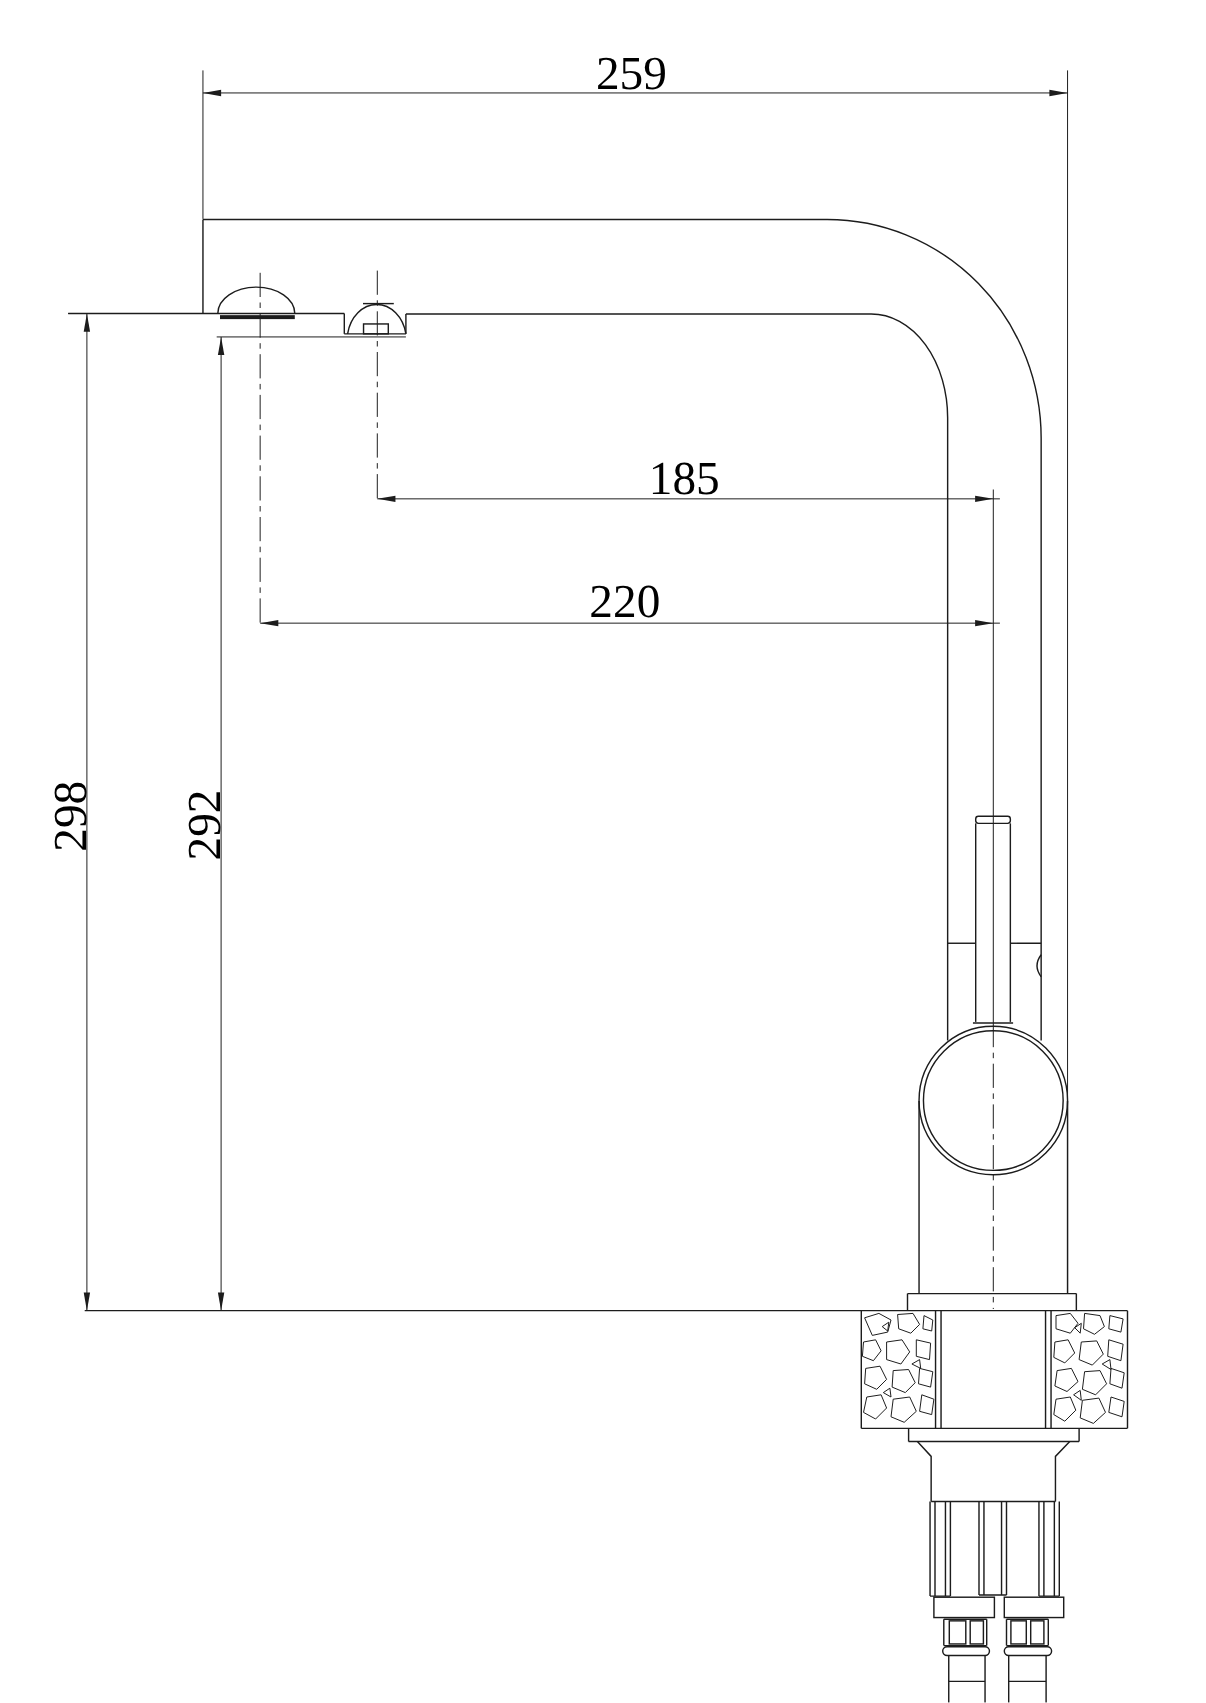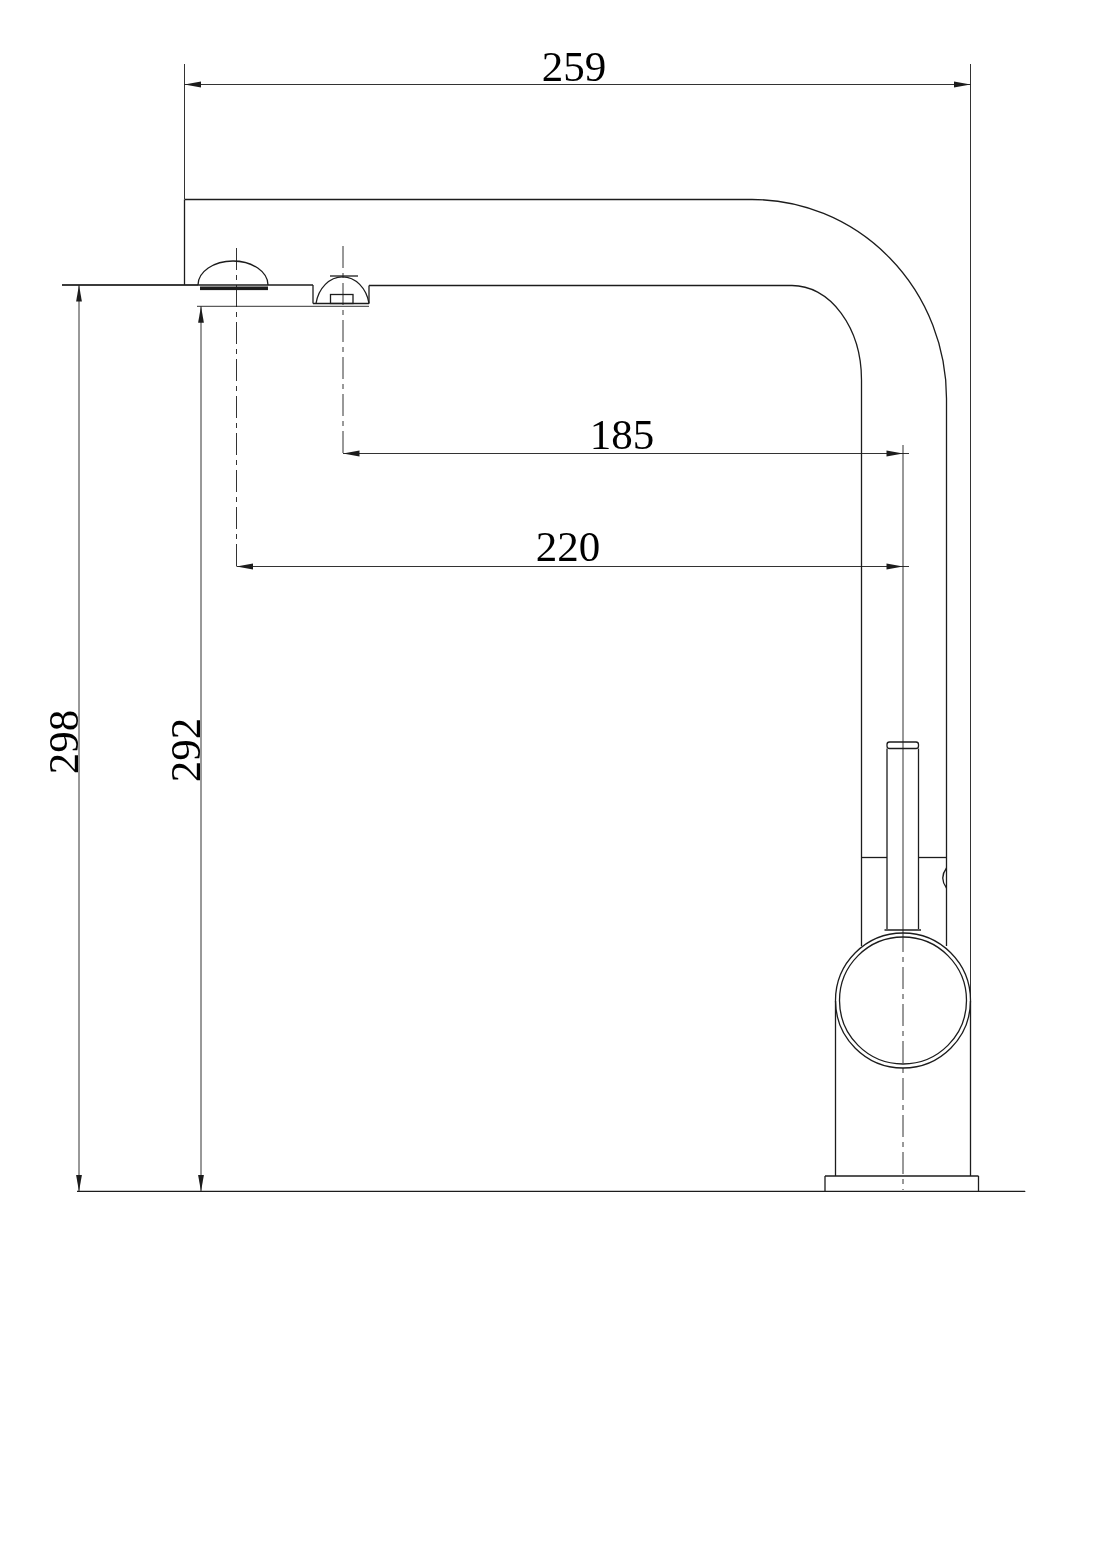--- a/index.html
+++ b/index.html
@@ -3,21 +3,21 @@
 <meta charset="utf-8">
 <style>
   html, body {
     margin: 0;
     padding: 0;
     background: #ffffff;
   }
   .stage {
     position: relative;
     width: 1096px;
-    height: 1192px;
+    height: 1548px;
     background: #ffffff;
     overflow: hidden;
   }
   svg { display: block; }
   .obj {
     fill: none;
     stroke: #1c1c1c;
     stroke-width: 1.3;
     stroke-linecap: butt;
     stroke-linejoin: miter;

